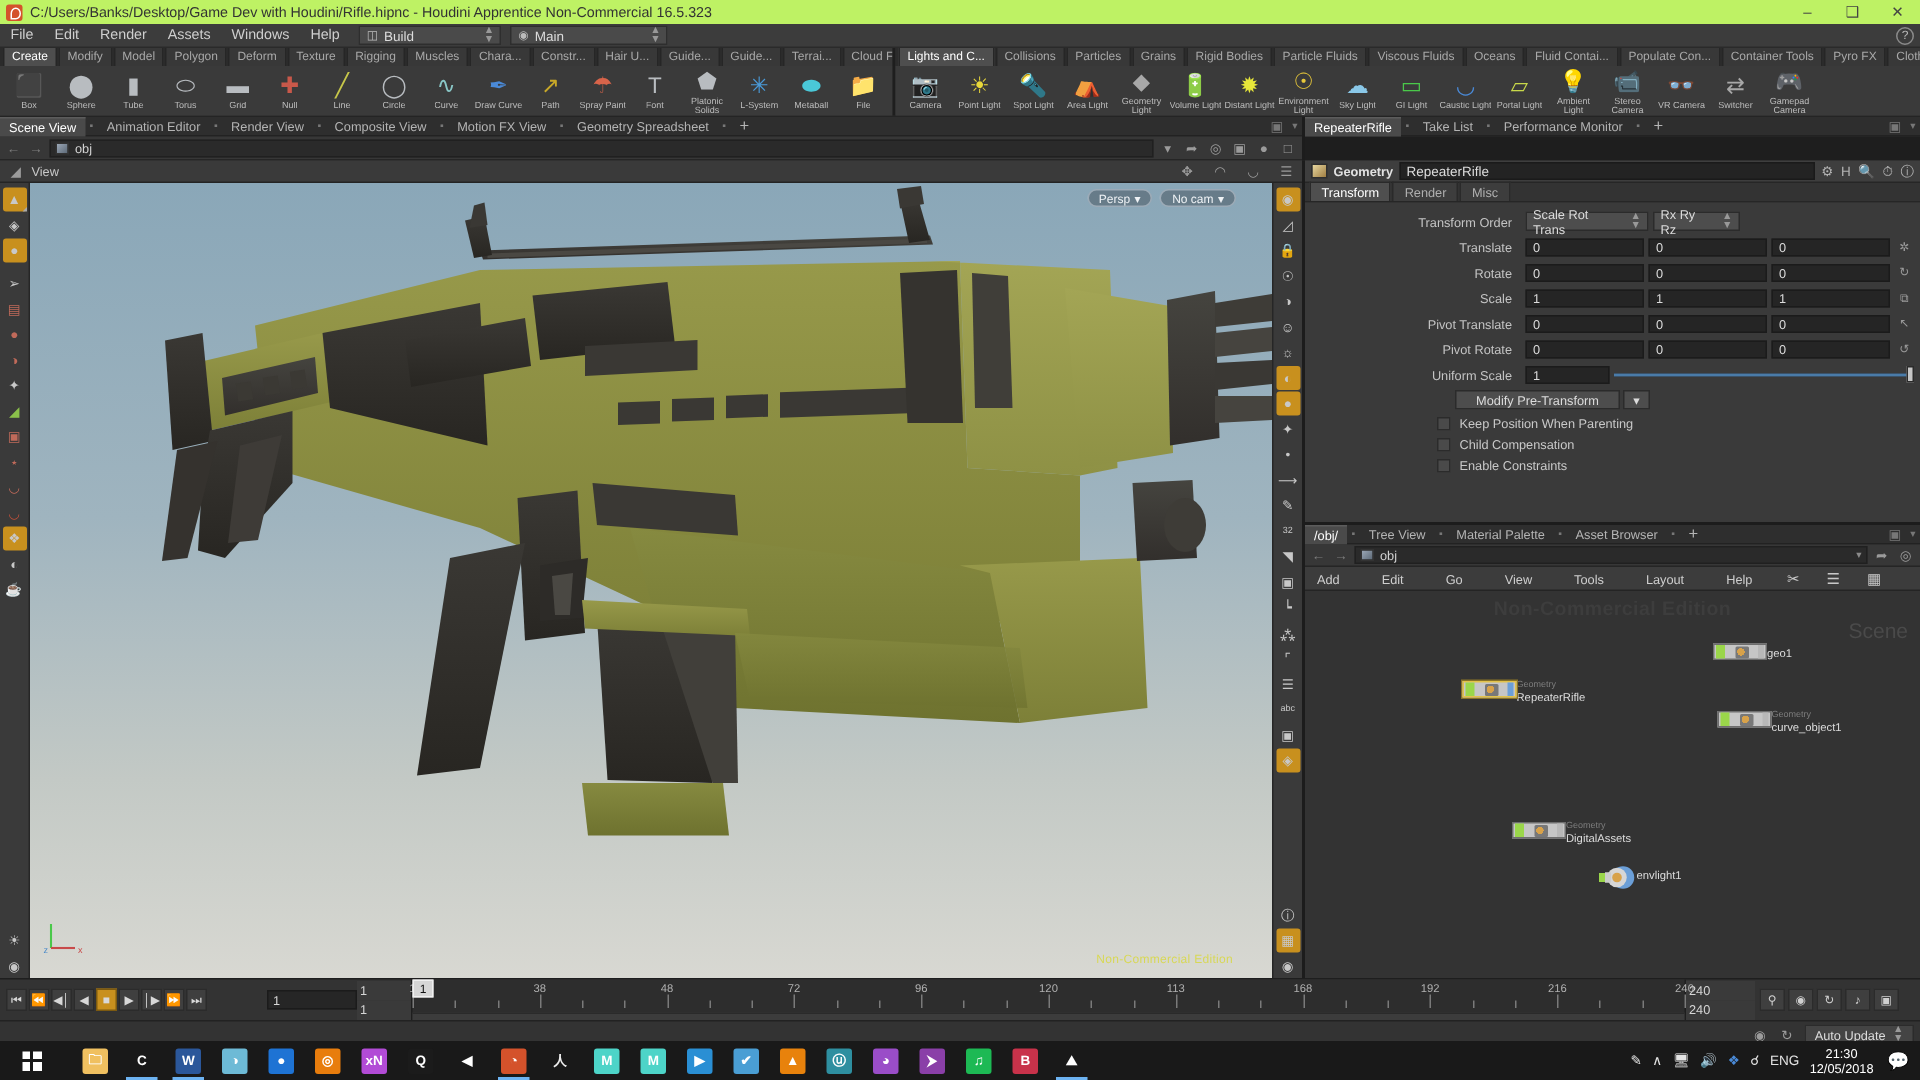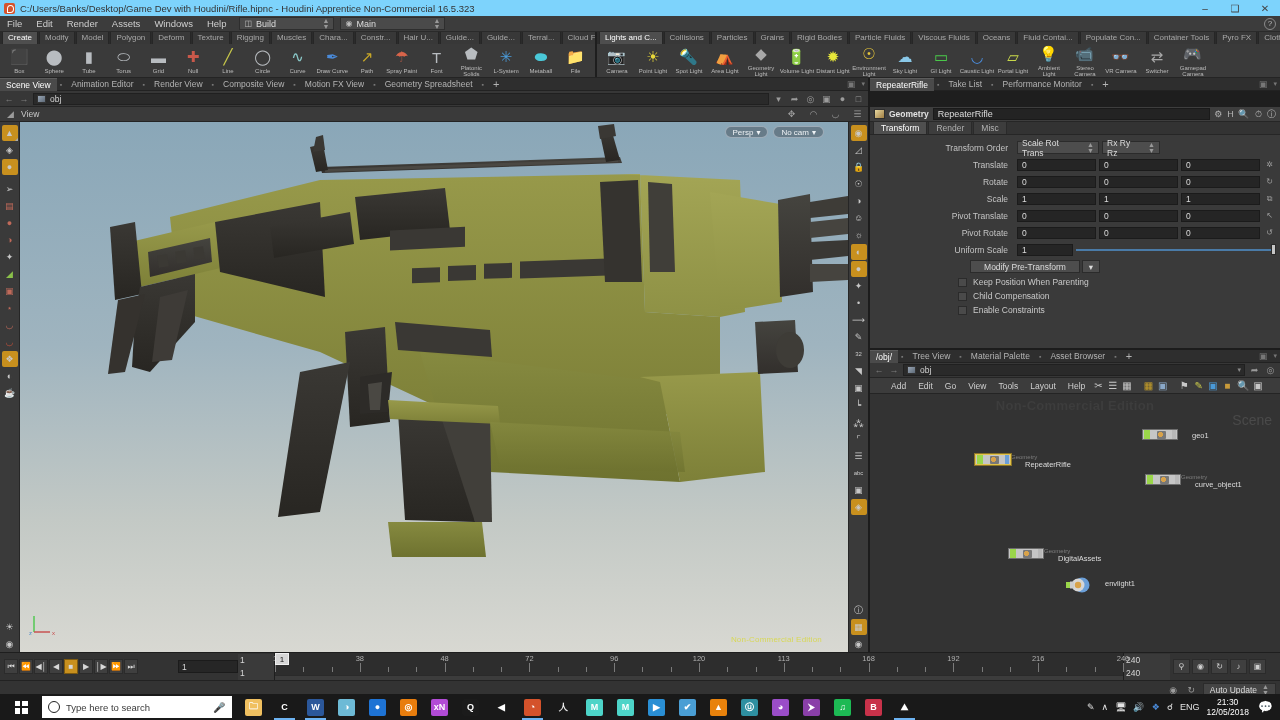--- a/index.html
+++ b/index.html
@@ -1,21 +1,21 @@
 <!DOCTYPE html>
 <html><head>
 <meta charset="utf-8">
 <style>
   * { box-sizing: border-box; margin:0; padding:0; }
   html,body { width:1280px; height:720px; overflow:hidden; background:#1e1e1e;
     font-family:"Liberation Sans", sans-serif; font-size:10px; color:#c8c8c8; }
   .app { position:relative; width:1280px; height:720px; }
 
   
-  .titlebar { height:16px; background:#7dd3fc; display:flex; align-items:center;
+  .titlebar { height:16px; background:#bef264; display:flex; align-items:center;
     padding-left:4px; color:#333; font-size:9.5px; position:relative; }
   .titlebar .hicon { width:11px; height:11px; background:#d4522b; border-radius:2px;
     margin-right:5px; position:relative; }
   .titlebar .hicon:after{content:"";position:absolute;left:3px;top:2.5px;width:5px;height:6px;
     border:1.3px solid #fff;border-radius:50% 50% 50% 0;}
   .winbtns { position:absolute; right:0; top:0; height:16px; display:flex; }
   .winbtn { width:30px; height:16px; display:flex; align-items:center; justify-content:center;
     color:#444; font-size:10px; }
 
   
@@ -134,36 +134,36 @@
   .cbox { width:9px;height:9px;background:#4a4a4a;border:1px solid #2b2b2b; }
   .cbl { font-size:8.5px; color:#c9c9c9; }
 
   
   .netwrap { flex:1; display:flex; flex-direction:column; background:#2d2d2d; }
   .nettabs { height:13px; background:#2e2e2e; display:flex; align-items:center;
     border-bottom:1px solid #222;justify-content:space-between; }
   .netpath { height:15px; background:#373737; display:flex; align-items:center;
     padding:0 3px; gap:3px; border-bottom:1px solid #252525; }
   .netmenu { height:16px; background:#3c3c3c; display:flex; align-items:center;
-    gap:2px; padding:0 16px; border-bottom:1px solid #242424; }
+    gap:18px; padding:0 3px; border-bottom:1px solid #242424; }
   .nm { font-size:8.5px; padding:0 5px; color:#cfcfcf; line-height:16px; }
   .nmi { width:14px; height:13px; display:flex; align-items:center; justify-content:center; }
   .netcanvas { flex:1; position:relative; background:#333333; overflow:hidden;padding-left:24px; }
   .netwm { position:absolute; top:4px; left:0; right:0; text-align:center; font-size:13px;
     font-weight:bold; color:#3d3d3d; letter-spacing:.3px; }
   .netscene { position:absolute; top:18px; right:8px; font-size:14px; color:#4a4a4a; }
   .node { position:absolute; display:flex; align-items:flex-start; }
   .nodebox { width:36px; height:11px; background:#c6c6c6; border:1px solid #6e6e6e;
     display:flex; align-items:center; position:relative; }
   .nodebox.selected { border:1px solid #e2c24a; box-shadow:0 0 0 1px #8a7428; }
   .nodebox .lbar { width:6px; height:9px; background:#9ad64a; margin-left:1px; }
   .nodebox .rbar { width:4px; height:9px; background:#6b9fd8; position:absolute; right:1px; }
   .nodebox .mid { width:9px; height:8px; margin-left:7px;
     background:radial-gradient(circle at 40% 45%,#d8a24a 0 35%, #787878 36%); border-radius:1px; }
-  .nlabel { font-size:7.5px; color:#dddddd; margin-left:14px; line-height:8px; }
+  .nlabel { font-size:7.5px; color:#dddddd; margin-left:0; line-height:8px; }
   .ntype { font-size:6px; color:#7d7d7d; line-height:7px; }
 
   
   .timeline { height:28px; background:#333; display:flex; align-items:stretch;
     border-top:1px solid #1e1e1e; }
   .transport { width:178px; display:flex; align-items:center; gap:1px; padding:0 4px; }
   .tbtn { width:14px;height:15px; background:#3f3f3f; border:1px solid #2b2b2b;
     display:flex;align-items:center;justify-content:center; color:#d8d8d8; font-size:8px; }
   .tbtn.play { background:#c8901e; border-color:#7d5a10; }
   .framebox { width:60px; display:flex; flex-direction:column; justify-content:center; }
@@ -983,25 +983,20 @@
 
   <div class="taskbar">
     <div class="startbtn">
       <div class="winlogo">
         <i></i>
           <i></i>
           <i></i>
           <i></i>
       </div>
     </div>
-    <div class="searchbox">
-      <div class="circ"></div>
-      <div class="txt">Type here to search</div>
-      <div style="color:#555">🎤</div>
-    </div>
     <div class="tbicons" id="taskbar-apps">
         <div class="tbapp">
           <div class="sq" style="background: rgb(240, 192, 96); color: rgb(255, 255, 255);">🗀</div>
         </div>
         <div class="tbapp active">
           <div class="sq" style="color: rgb(255, 255, 255); background: transparent;">C</div>
         </div>
         <div class="tbapp active">
           <div class="sq" style="background: rgb(43, 87, 154); color: rgb(255, 255, 255);">W</div>
         </div>

